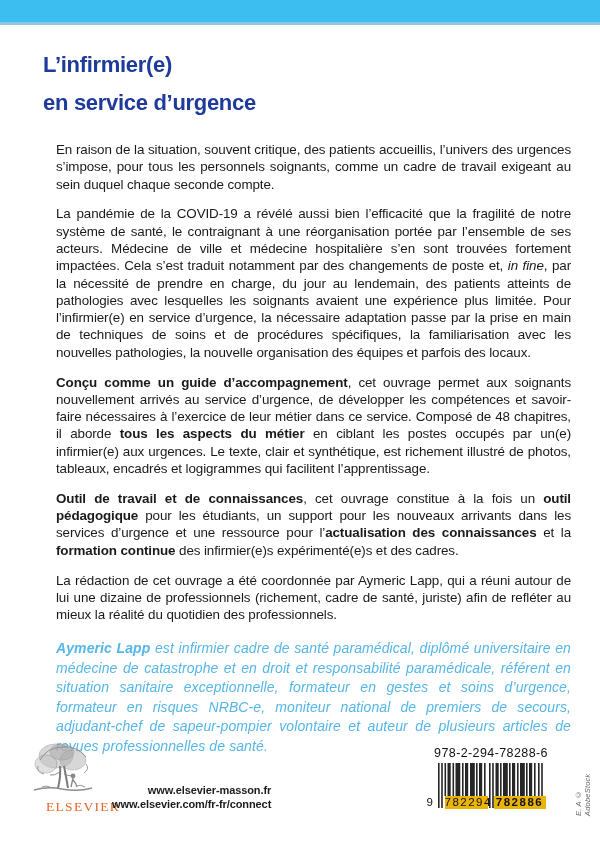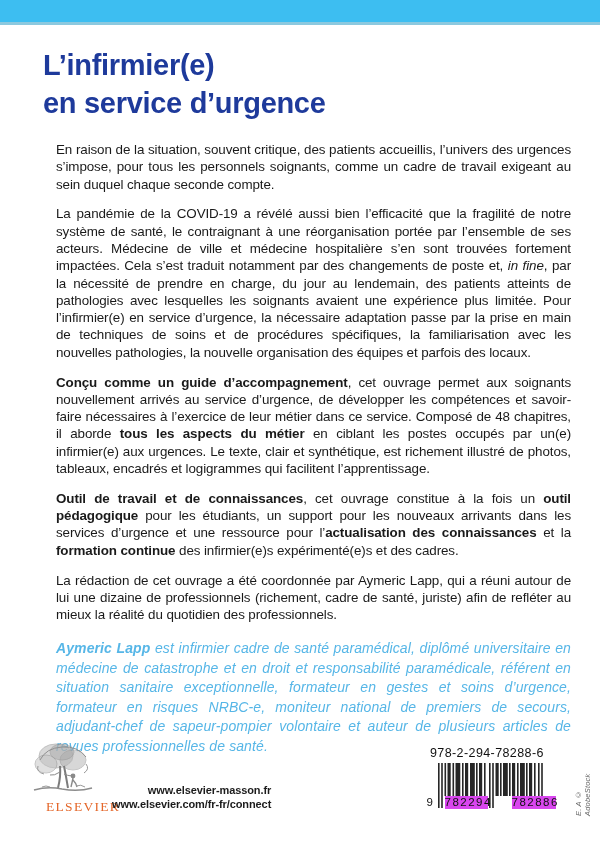--- a/index.html
+++ b/index.html
@@ -8,21 +8,21 @@
     position:relative; width:600px; height:846px; margin:0 auto;
     background:#ffffff; overflow:hidden;
     font-family:"Liberation Sans", sans-serif;
   }
   .band {
     position:absolute; top:0; left:0; right:0; height:25px;
     background:#3DBEF1; border-bottom:3px solid #8CC9DF;
   }
   .title {
     position:absolute; left:43px; top:46px; width:520px;
-    font-size:29px; line-height:38px; font-weight:700;
+    font-size:22px; line-height:38px; font-weight:700;
     color:#1E3A9B; letter-spacing:-0.3px;
   }
   .textcol { position:absolute; left:43px; top:141px; width:515px;margin-left:13px; }
   .para {
     font-size:13.4px; line-height:17.3px; color:#1a1a1a;
     text-align:justify; margin:0 0 12.5px 0; letter-spacing:-0.1px;
   }
   .bio {
     margin-top:16px; font-size:14px; line-height:19.5px;
     color:#56B6E7; font-style:italic; text-align:justify;
@@ -34,34 +34,34 @@
     position:absolute; left:26px; top:799px; width:74px; text-align:center;
     font-family:"Liberation Serif", serif; font-size:13.5px;
     letter-spacing:1.3px; color:#E4672A;margin-left:20px;
   }
   .urls {
     position:absolute; left:112px; top:784px;
     font-size:11px; font-weight:700; color:#1c1c1c; line-height:13.5px;
     letter-spacing:-0.1px;
     text-align:right;
   }
-  .barcode { position:absolute; left:430px; top:746px; width:122px; text-align:left; }
+  .barcode { position:absolute; left:430px; top:746px; width:122px; text-align:center; }
   .isbn {
     font-size:12.5px; color:#111; letter-spacing:0.4px; margin-bottom:3px;
     font-weight:400; white-space:nowrap;
   }
   .bars-wrap { position:relative; width:107px; height:47px; margin:0 auto; }
   .bars-svg { position:absolute; left:0; top:0; }
   .ean-digit {
     position:absolute; font-size:11.5px; color:#111; letter-spacing:1.5px;
-    background:#d946ef; line-height:13px; top:33px; white-space:nowrap;
+    background:#eab308; line-height:13px; top:33px; white-space:nowrap;
   }
   .ean-first { left:-11px; background:transparent; letter-spacing:0; }
   .ean-left  { left:7px;  width:43px; }
-  .ean-right { left:74px; width:44px; }
+  .ean-right { left:56px; width:52px;font-weight:bold; }
   .credit {
     position:absolute; left:574px; top:750px; height:66px;
     writing-mode:vertical-rl; transform:rotate(180deg);
     font-size:7.5px; font-style:italic; color:#6b6b6b; letter-spacing:0.2px;
   }
 </style>
 </head>
 <body>
 
 <div class="page">

